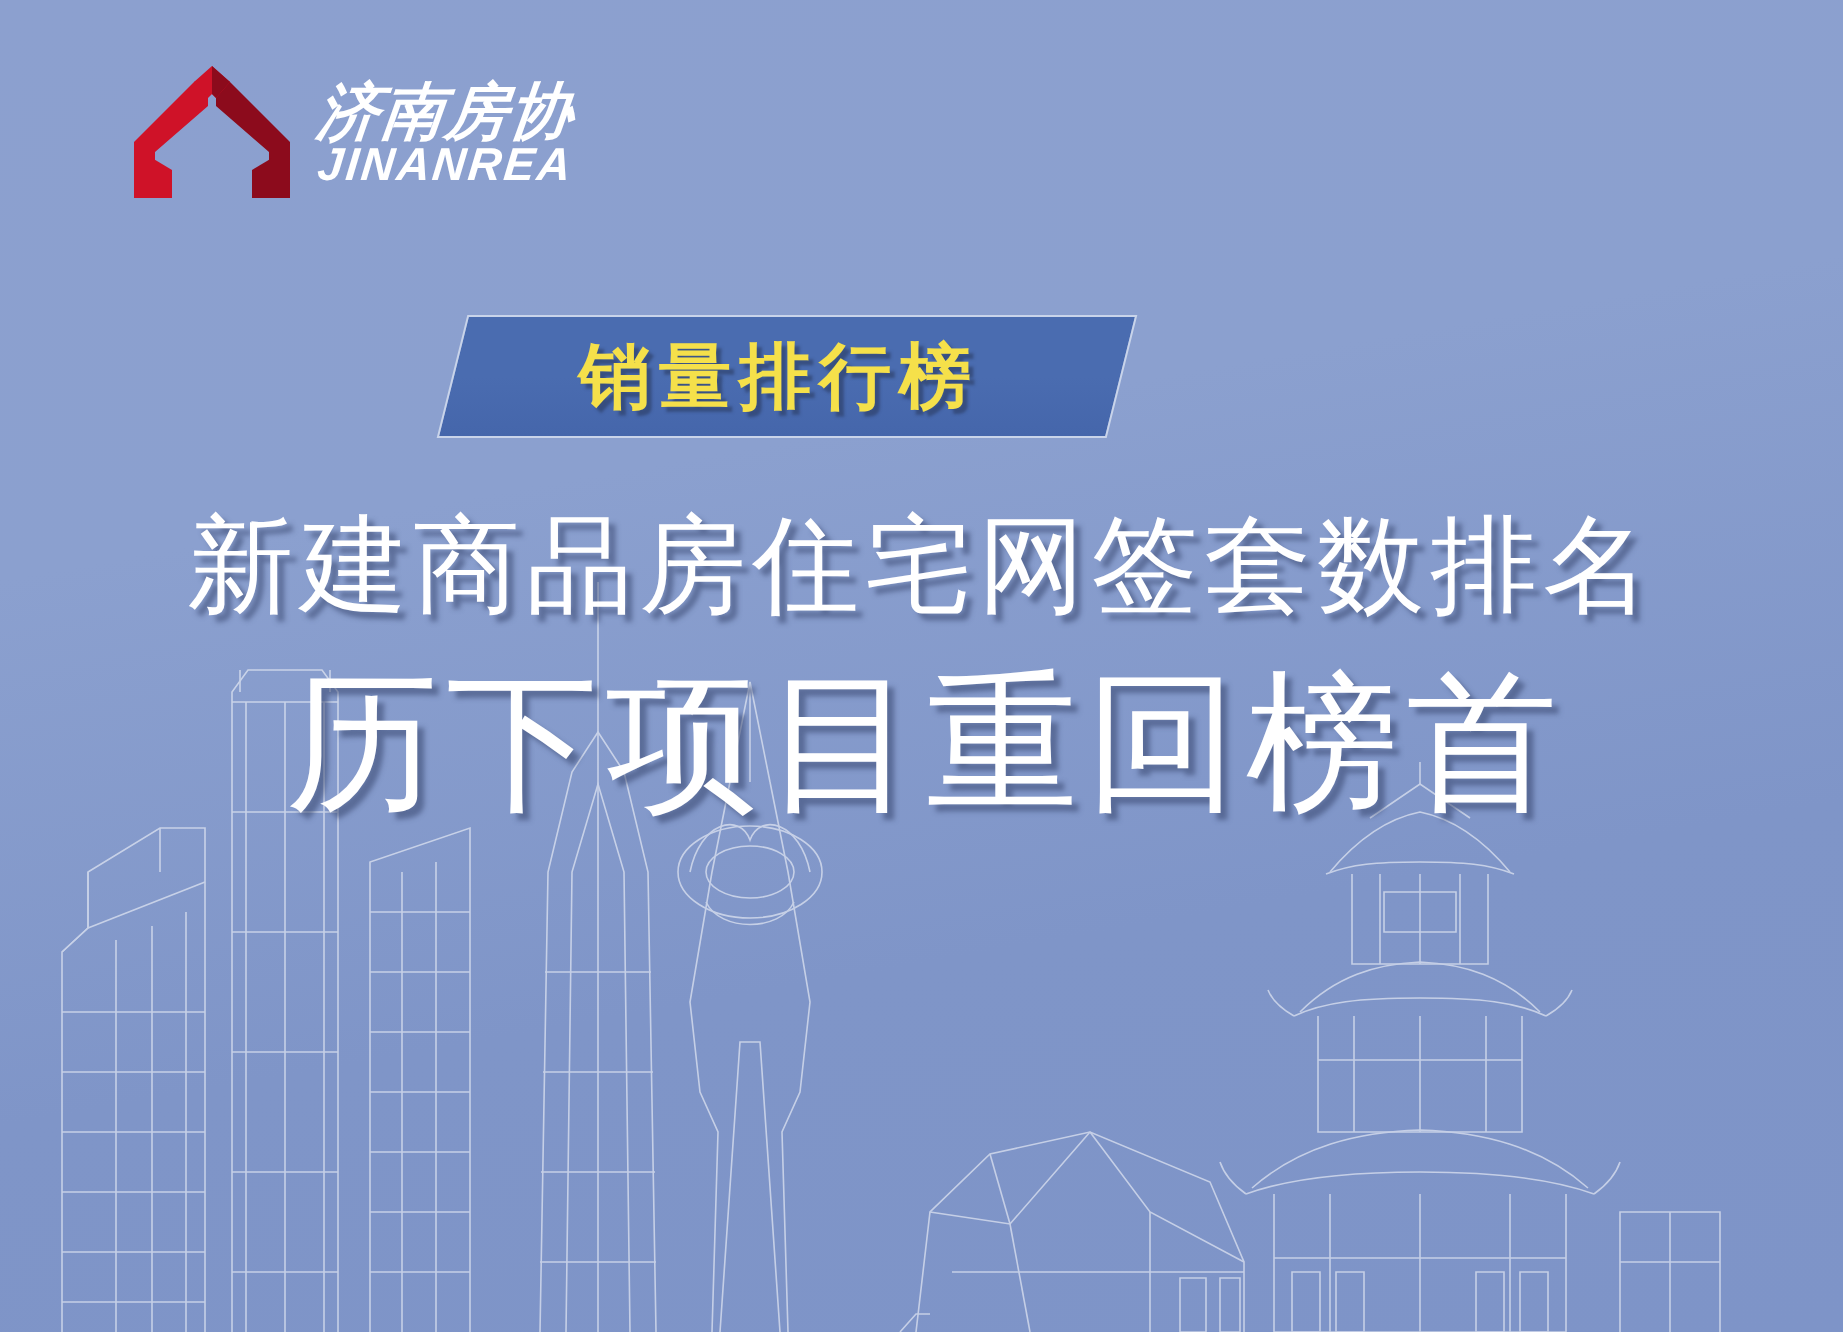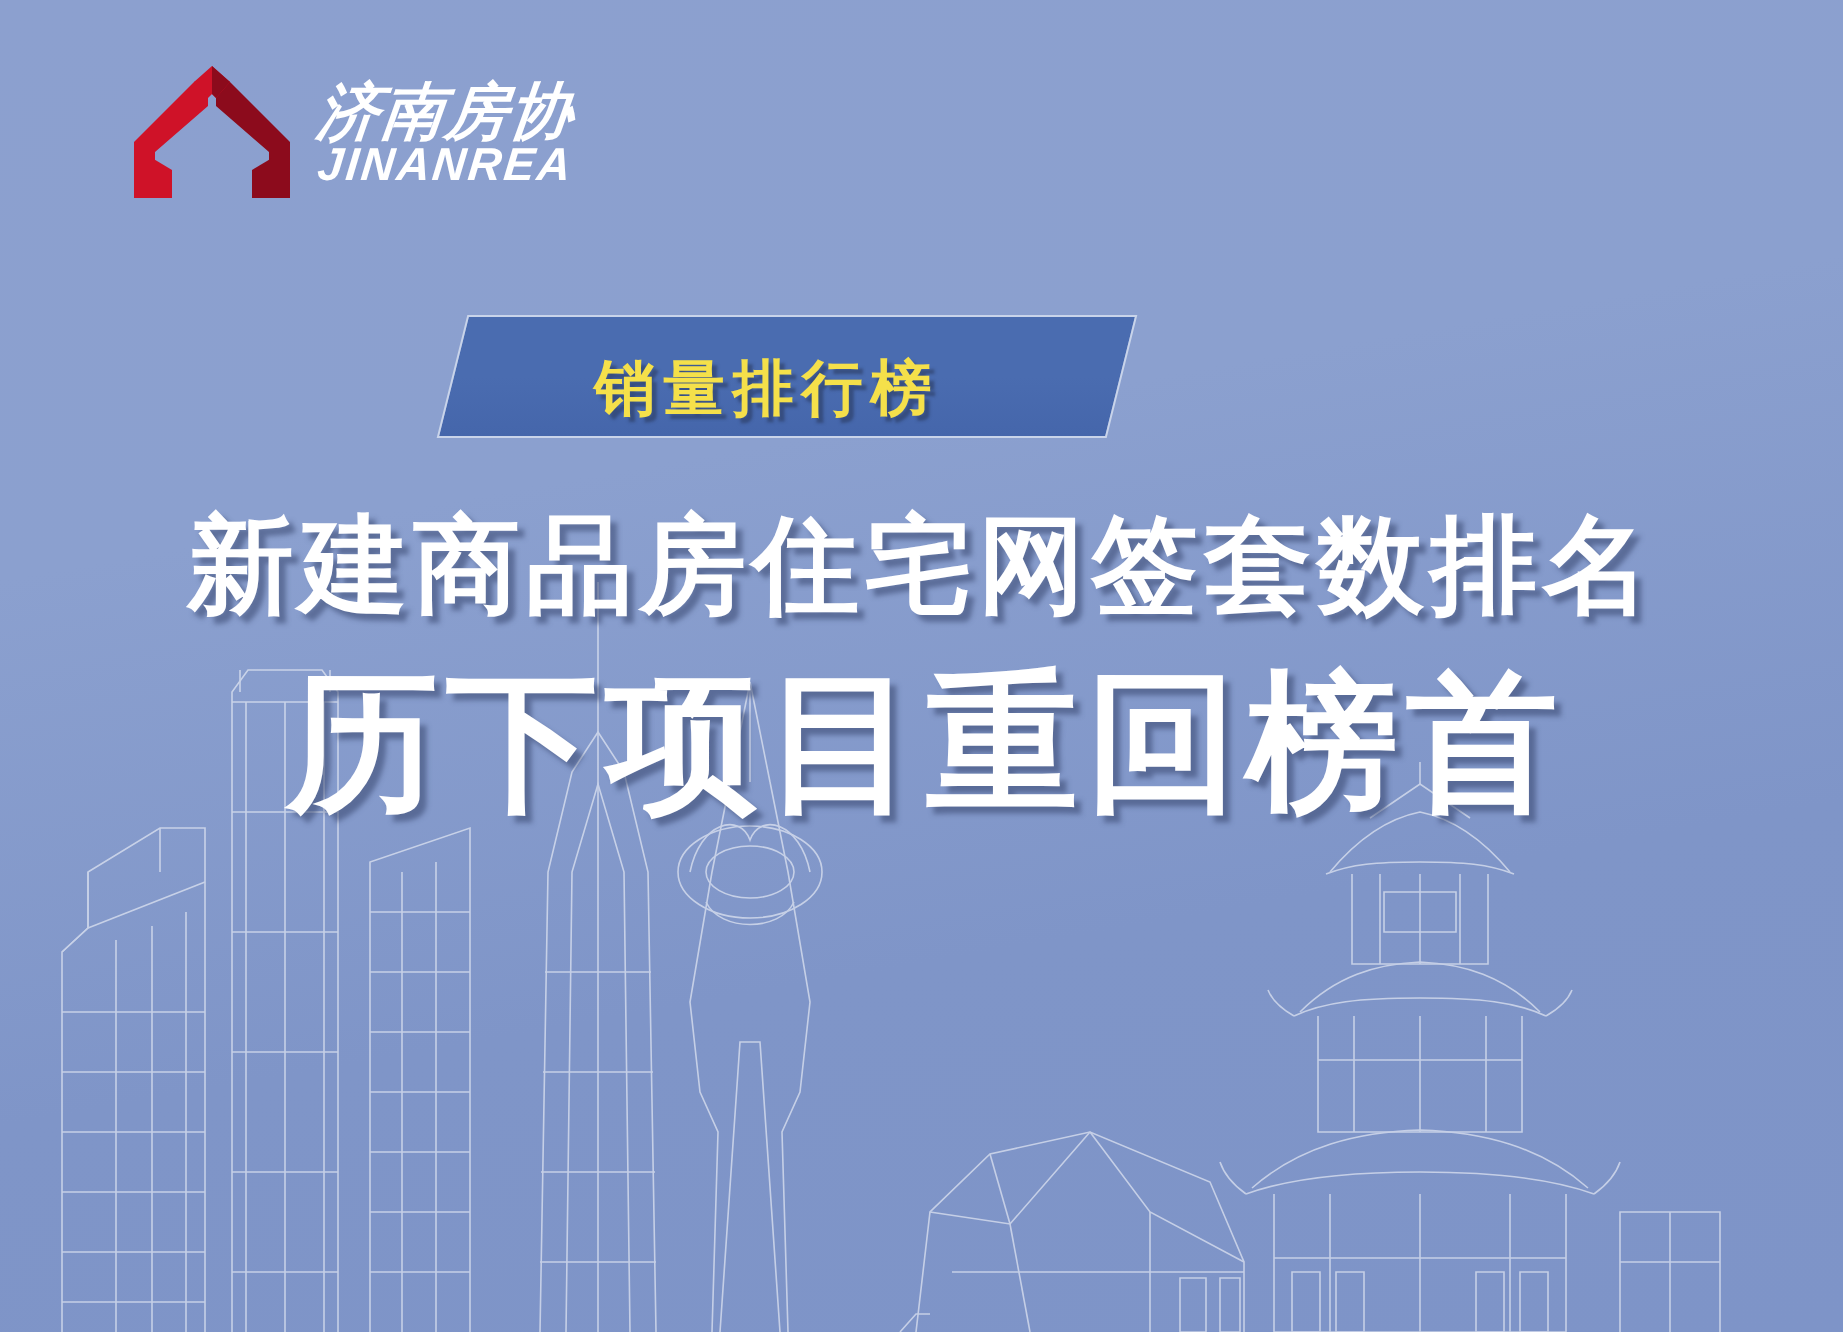--- a/index.html
+++ b/index.html
@@ -84,51 +84,49 @@
     left: 452px;
     top: 315px;
     width: 670px;
     height: 123px;
     background: linear-gradient(180deg, #4a6cb0 0%, #4a6cb0 50%, #4566ab 100%);
     border: 2px solid #c9d4ea;
     transform: skewX(-14deg);
   }
   #ribbon-label {
     position: absolute;
-    left: 432px;
+    left: 444px;
     top: 315px;
     width: 670px;
     height: 123px;
     display: flex;
     align-items: center;
     justify-content: center;
     font-family: "Liberation Serif", "DejaVu Serif", serif;
     font-weight: bold;
-    font-size: 61px;
+    font-size: 72px;
     letter-spacing: 8px;
     color: #f5e04a;
     text-shadow: 5px 5px 3px rgba(40,55,90,0.55);
     white-space: nowrap;
-    margin-top: 12px;
   }
 
   
   #headlines {
     position: absolute;
     left: 0;
     top: 500px;
     width: 1843px;
     text-align: center;
   }
   .headline {
     color: #ffffff;
     font-family: "Liberation Serif", "DejaVu Serif", serif;
     text-shadow: 7px 7px 5px rgba(55,70,110,0.55);
     white-space: nowrap;
-    font-weight: bold;
   }
   #headline-1 {
     font-size: 107px;
     letter-spacing: 6px;
     line-height: 1.25;
   }
   #headline-2 {
     font-size: 152px;
     letter-spacing: 8px;
     line-height: 1.3;

